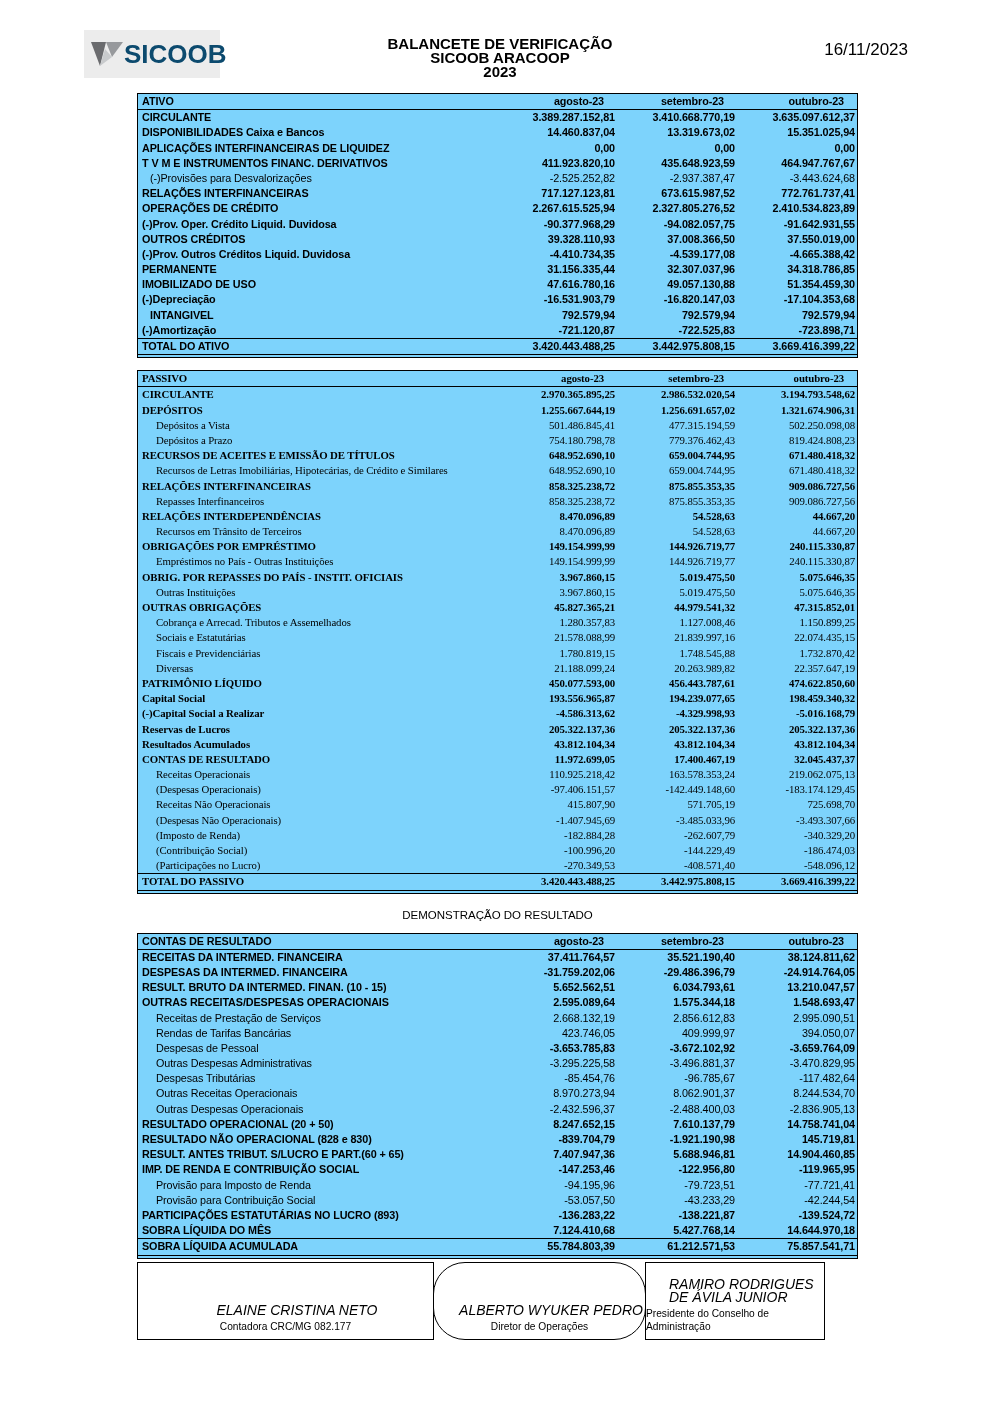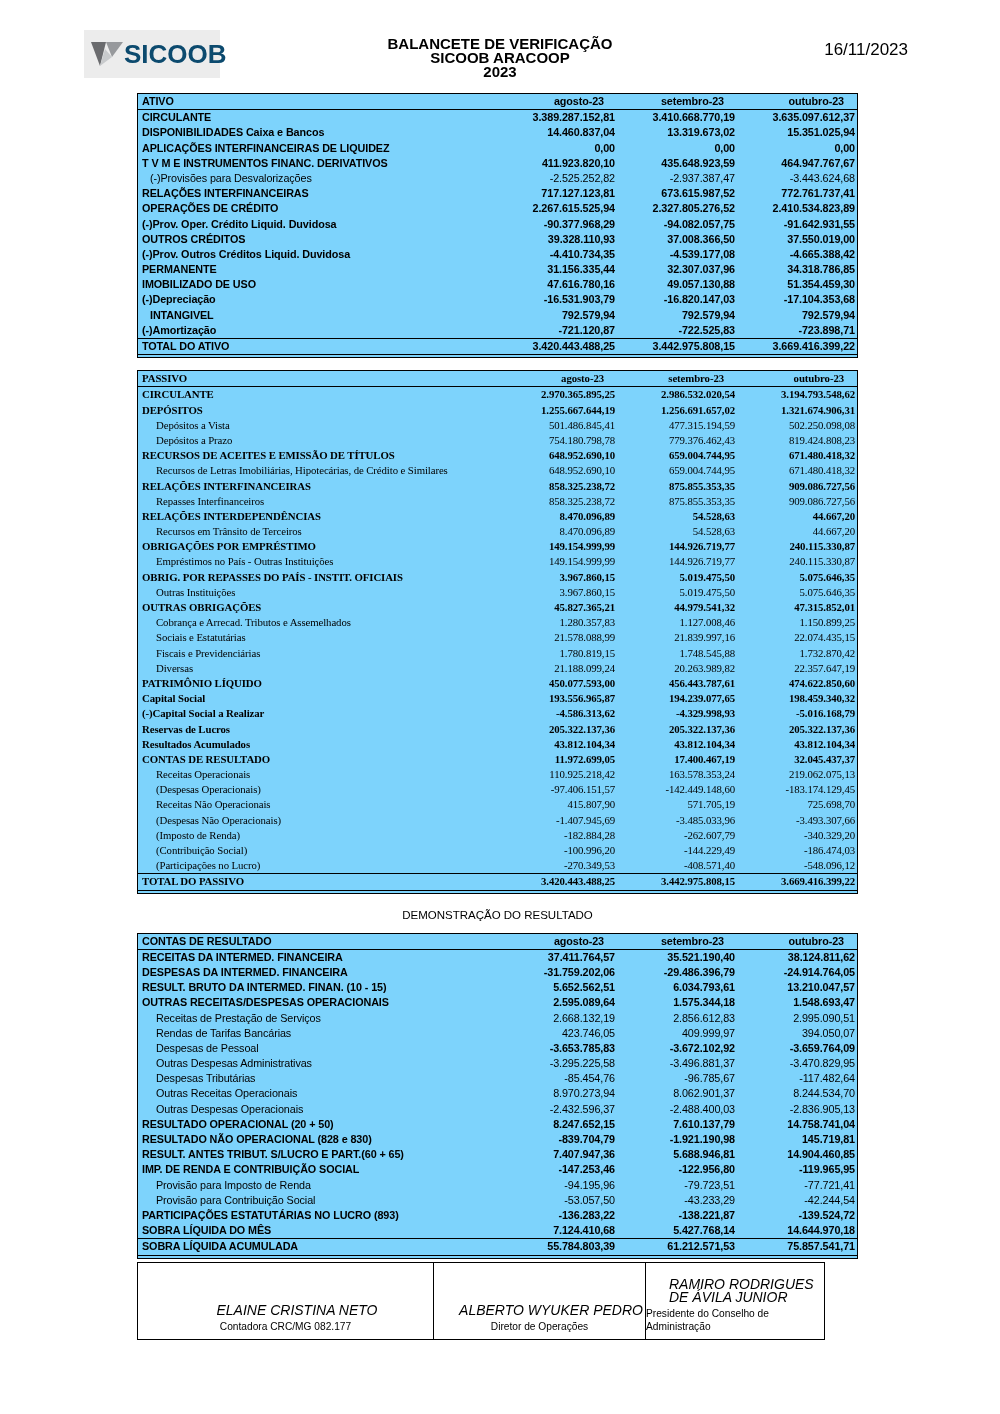--- a/index.html
+++ b/index.html
@@ -50,21 +50,21 @@
   }
 
   .signatures{display:flex;margin-top:3px;}
   .sig-box{
     border:1px solid #000;box-sizing:border-box;height:78px;
     display:flex;flex-direction:column;justify-content:flex-end;align-items:center;
     padding-bottom:6px;background:#fff;
   }
   .sig-box + .sig-box{margin-left:-1px;}
   .sig-box.w1{width:297px;}
-  .sig-box.w2{width:213px;}
+  .sig-box.w2{width:213px;border-radius:32px;}
   .sig-box.w3{width:180px;}
   .sig-name{font-weight:normal;font-style:italic;font-size:14px;line-height:13px;padding-left:23px;}
   .sig-role{font-size:10.2px;line-height:13px;margin-top:3px;}
 </style>
 </head>
 <body>
 
 <div class="page">
 
   <div class="logo">

